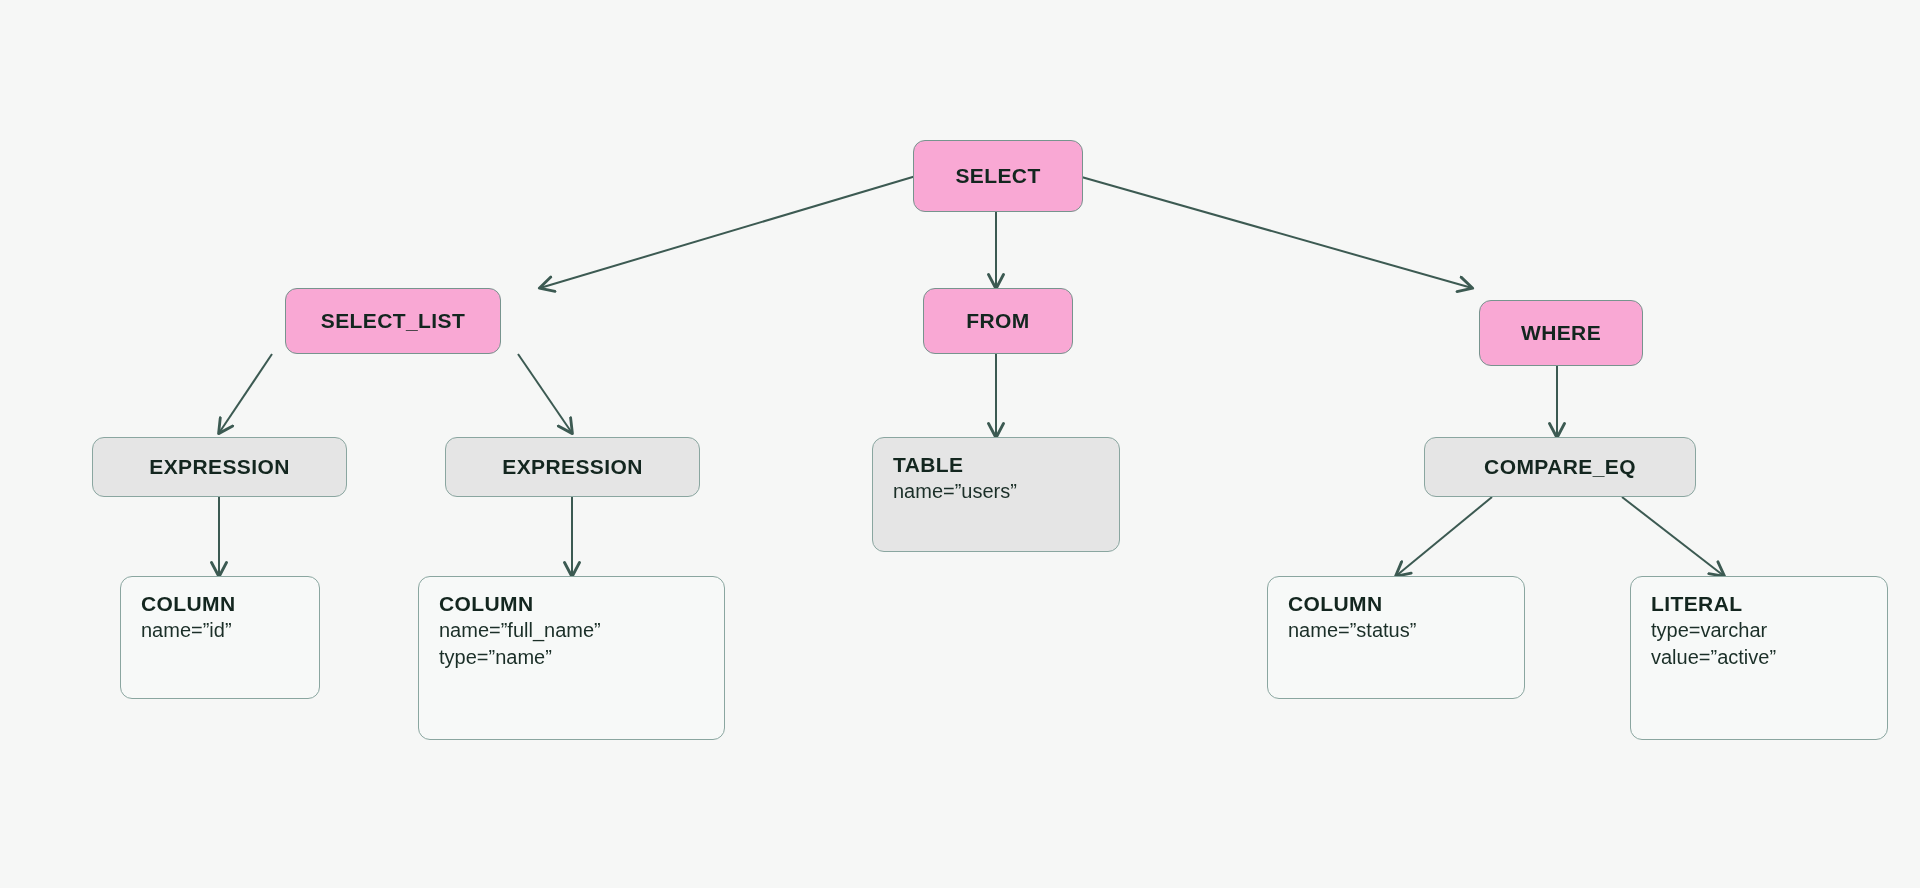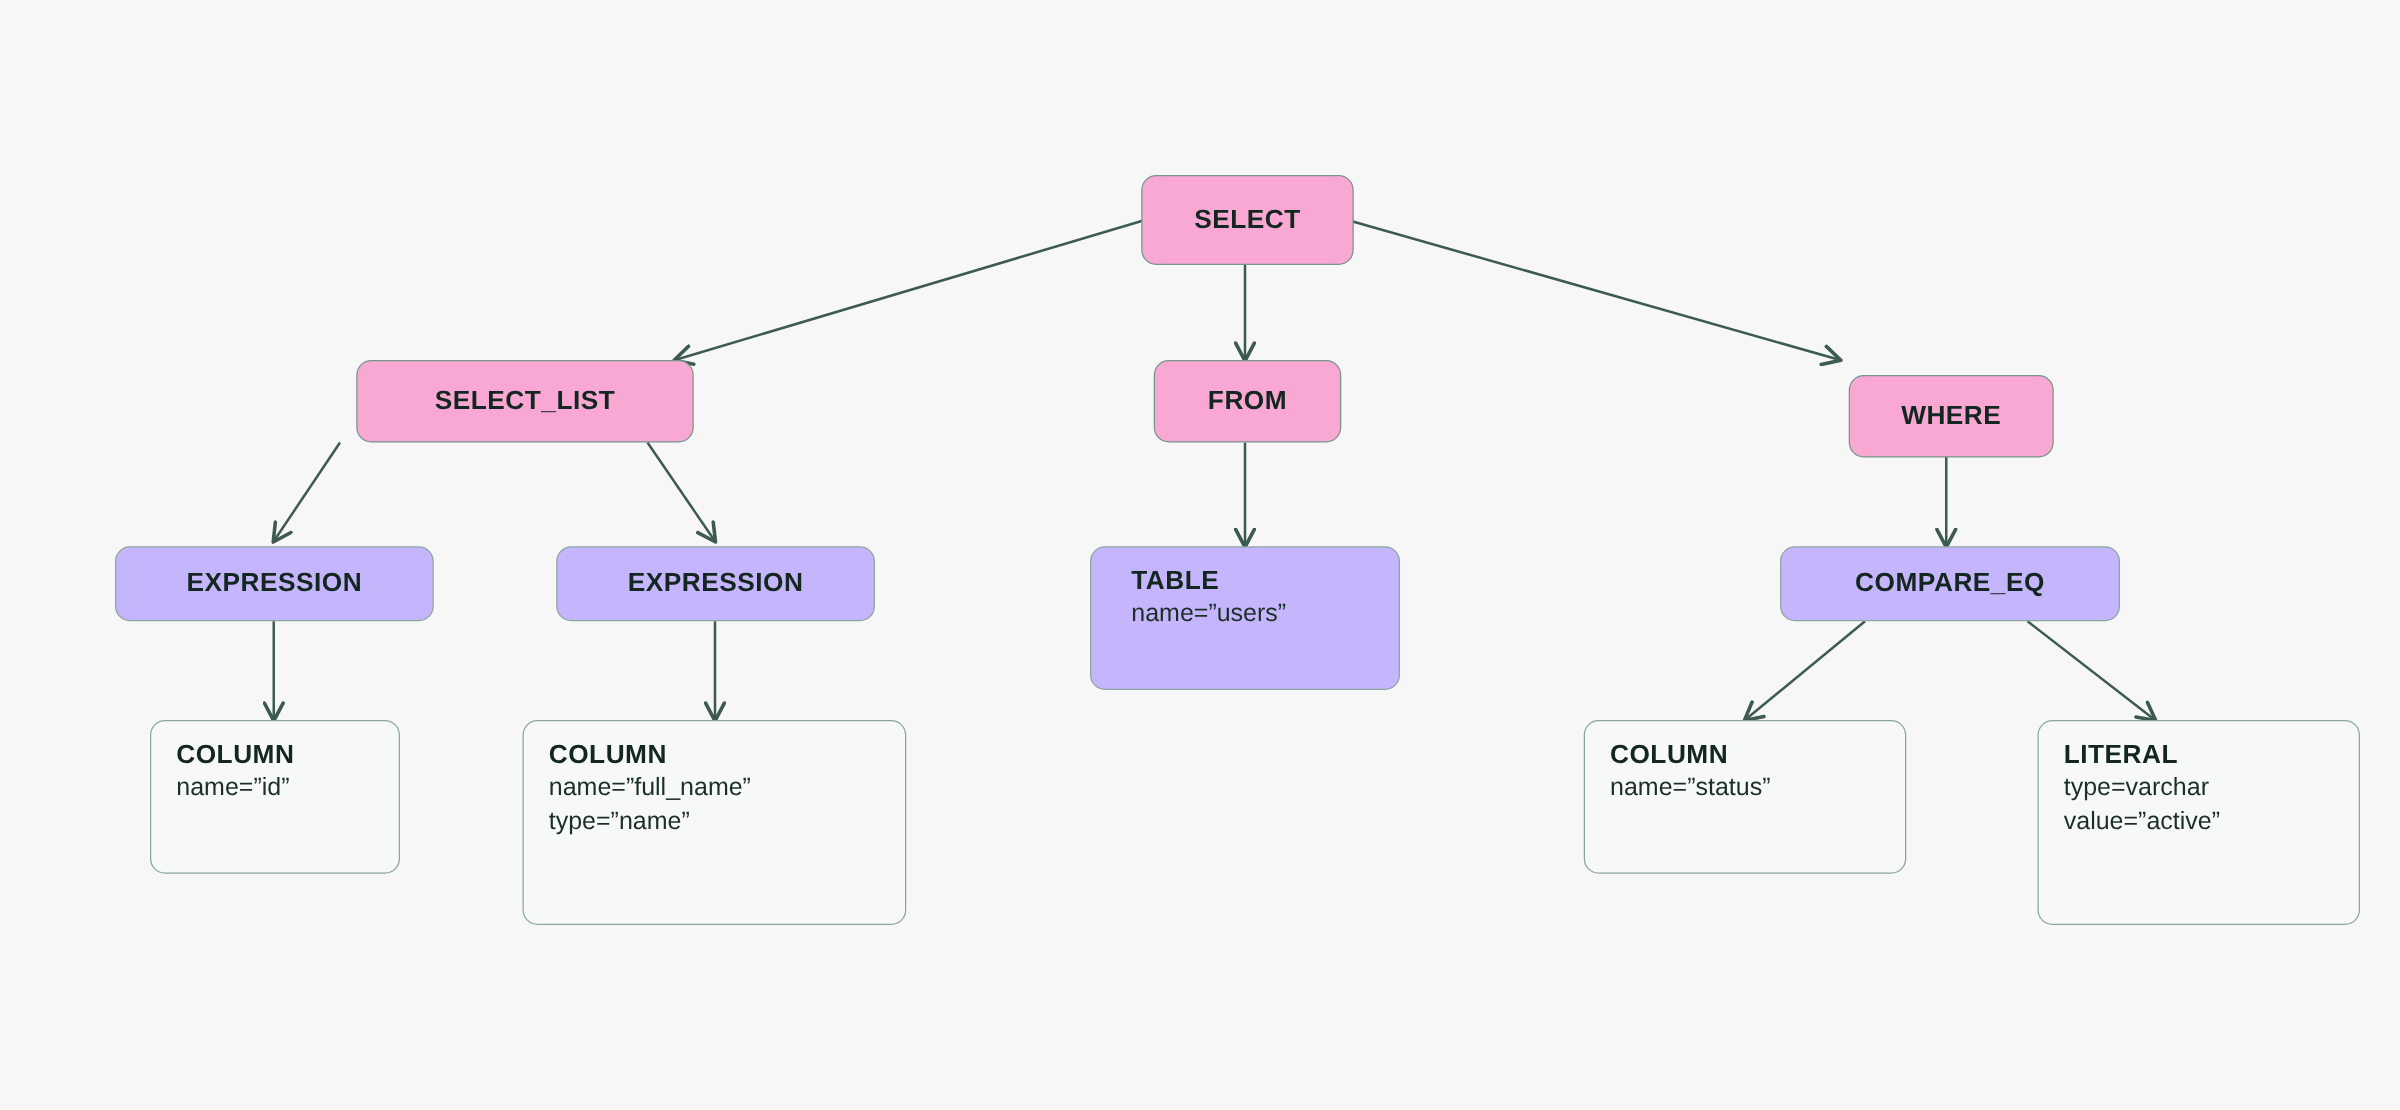--- a/index.html
+++ b/index.html
@@ -38,21 +38,21 @@
     flex-direction: column;
     align-items: flex-start;
     justify-content: flex-start;
     color: #13261f;
   }
   .node.level-accent {
     background: #f9a8d4;
     border-color: #77948e;
   }
   .node.level-mid {
-    background: #c4b5fd;
+    background: #e5e5e5;
     border-color: #8aa6a0;
   }
   .node.level-leaf {
     background: #f7f9f8;
     border-color: #8aa6a0;
   }
   .node.center-only {
     align-items: center;
     justify-content: center;
   }
@@ -115,41 +115,41 @@
 
       <line x1="1492" y1="497" x2="1396" y2="576"></line>
       <line x1="1622" y1="497" x2="1724" y2="576"></line>
     </g>
   </svg>
 
   <div class="node level-accent center-only" style="left:913px; top:140px; width:170px; height:72px;">
     <span class="node-title">SELECT</span>
   </div>
 
-  <div class="node level-accent center-only" style="left:285px; top:288px; width:270px; height:66px;">
+  <div class="node level-accent center-only" style="left:285px; top:288px; width:216px; height:66px;">
     <span class="node-title">SELECT_LIST</span>
   </div>
 
   <div class="node level-accent center-only" style="left:923px; top:288px; width:150px; height:66px;">
     <span class="node-title">FROM</span>
   </div>
 
   <div class="node level-accent center-only" style="left:1479px; top:300px; width:164px; height:66px;">
     <span class="node-title">WHERE</span>
   </div>
 
   <div class="node level-mid center-only" style="left:92px; top:437px; width:255px; height:60px;">
     <span class="node-title">EXPRESSION</span>
   </div>
 
   <div class="node level-mid center-only" style="left:445px; top:437px; width:255px; height:60px;">
     <span class="node-title">EXPRESSION</span>
   </div>
 
-  <div class="node level-mid" style="left:872px; top:437px; width:248px; height:115px;padding-left:12px;">
+  <div class="node level-mid" style="left:872px; top:437px; width:248px; height:115px;">
     <div class="node-body">
       <span class="node-title">TABLE</span>
       <span class="node-attrs">
         <span class="node-attr-line">name=”users”</span>
       </span>
     </div>
   </div>
 
   <div class="node level-mid center-only" style="left:1424px; top:437px; width:272px; height:60px;">
     <span class="node-title">COMPARE_EQ</span>

